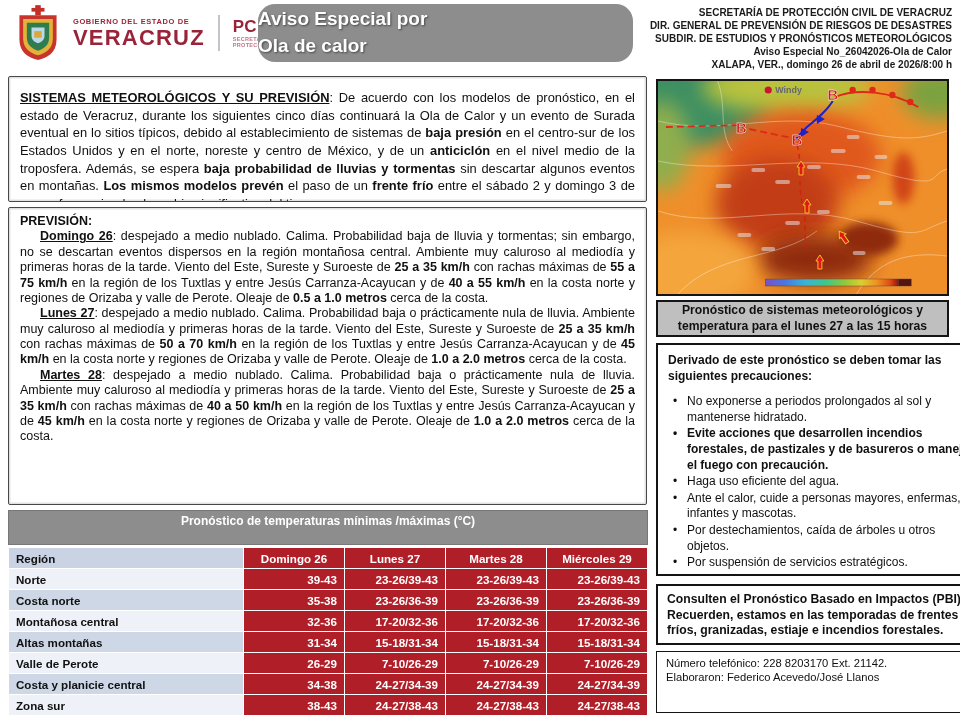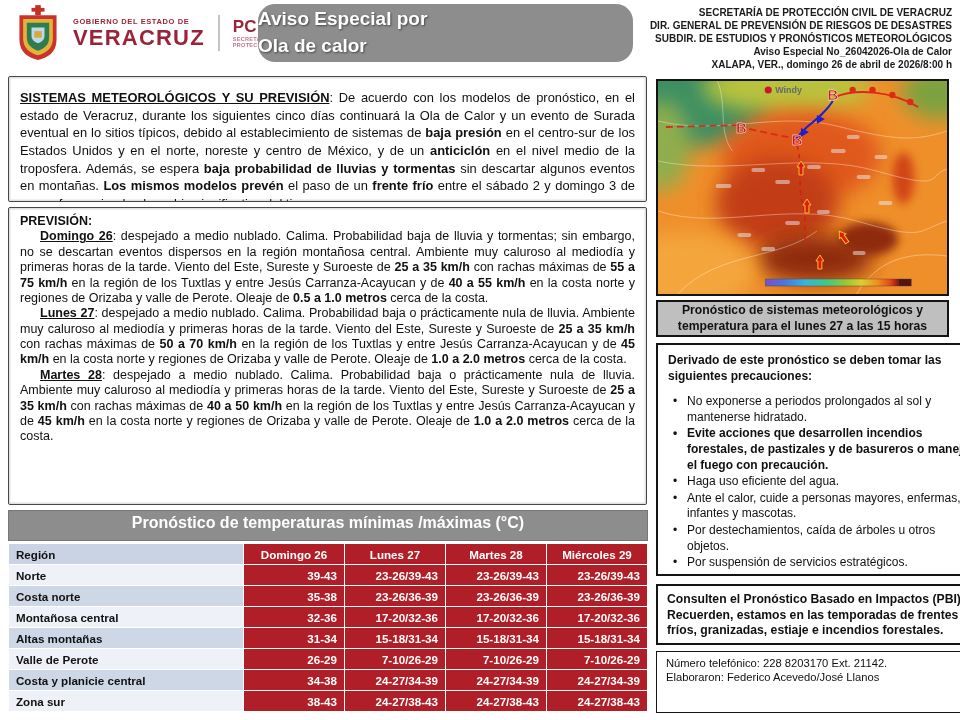--- a/index.html
+++ b/index.html
@@ -28,22 +28,22 @@
   .box { position:absolute; left:8px; width:639px; border:1.6px solid #474747; border-radius:2px;
     background:#fff; box-shadow:inset 0 0 0 1.5px #e2e2e2; color:#101010; overflow:hidden; }
   .box-sistemas { top:76px; height:126px; padding:12px 11px; font-size:12.9px; line-height:1.37; }
   .box-pronostico { top:207px; height:298px; padding:6px 11px; font-size:12.5px; line-height:1.23; }
   .justify { text-align:justify; }
   .indent { text-indent:20px; }
   .pron-title { font-weight:700; }
 
   
   .table-wrap { position:absolute; left:8px; top:510px; width:640px; }
-  .table-caption { background:#8d8d8d; color:#fff; font-weight:700; font-size:16px; text-align:center;
-    padding:3px 0 8px; border:1px solid #777; }
+  .table-caption { background:#8d8d8d; color:#fff; font-weight:700; font-size:12px; text-align:center;
+    padding:3px 0 16px; border:1px solid #777; }
   table { width:100%; border-collapse:collapse; font-size:11.6px; margin-top:2px; table-layout:fixed; }
   th, td { border:1.8px solid #fff; padding:2px 7px; height:21px; }
   th.th-region { background:#c9d3e3; text-align:left; font-weight:700; color:#111; }
   th.th-day { background:#b01e28; color:#fff; font-weight:700; text-align:center; width:101px; }
   td.td-region { text-align:left; font-weight:600; color:#111; }
   tr.odd  td.td-region { background:#eef1f7; }
   tr.even td.td-region { background:#cdd7e5; }
   td.td-val { background:#b01e28; color:#fff; font-weight:700; text-align:right; }
 
   

